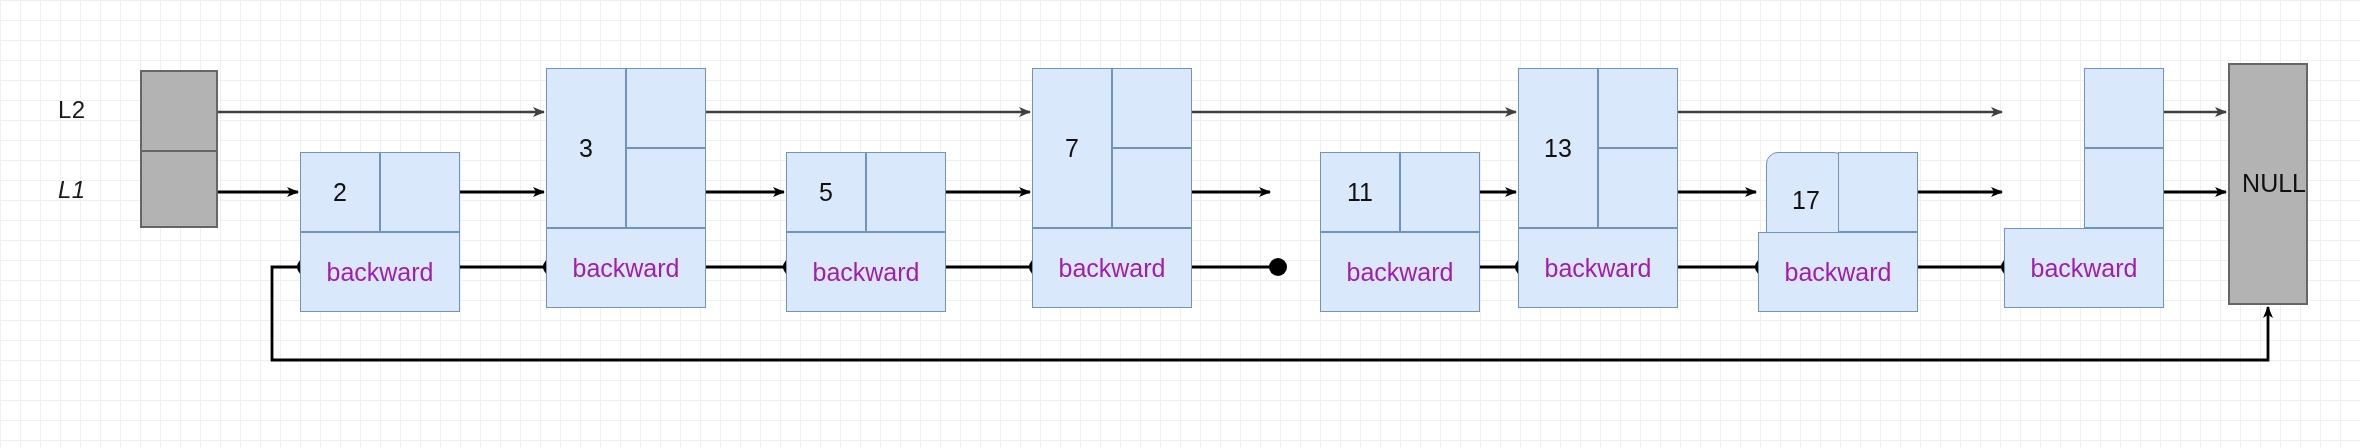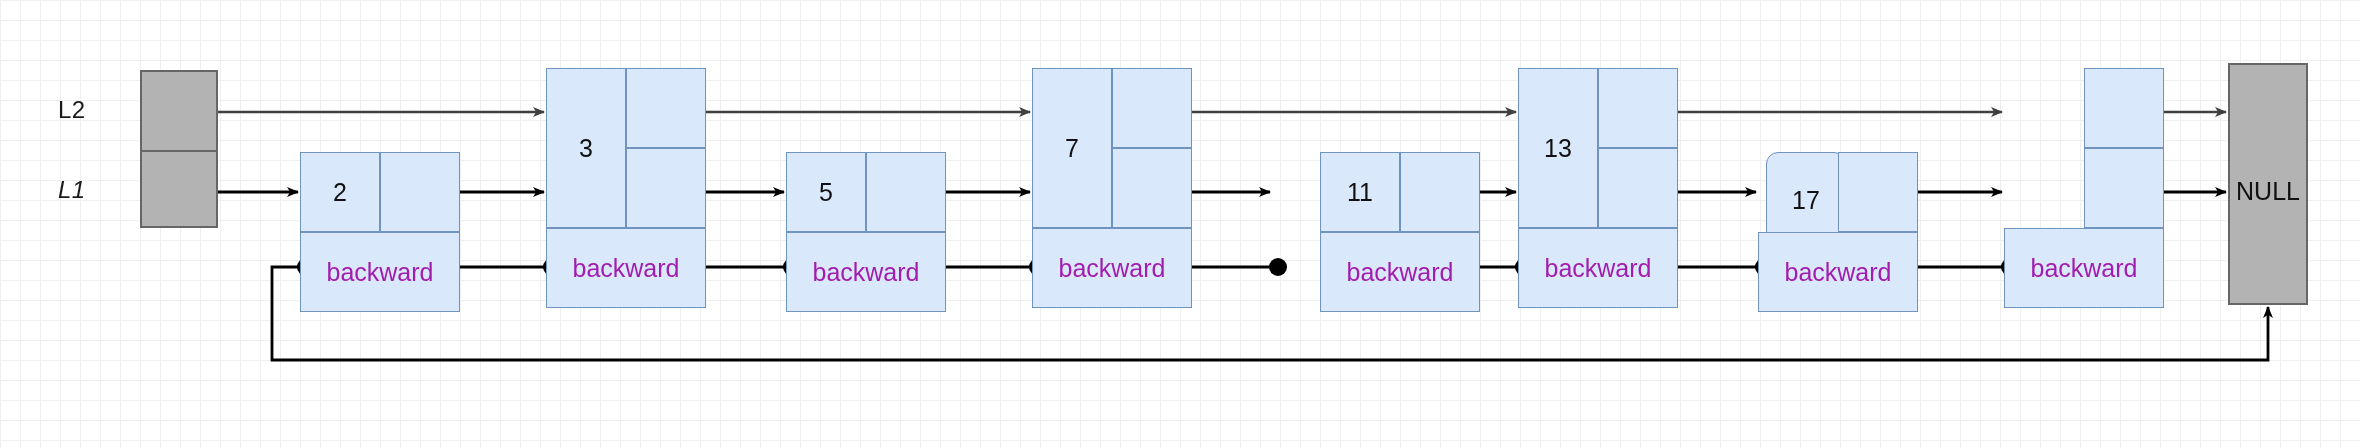--- a/index.html
+++ b/index.html
@@ -159,21 +159,21 @@
 
   <div id="labels">
       <div class="lvl-label" style="left: 58px; top: 96px;">L2</div>
       <div class="lvl-label" style="left: 58px; top: 176px; font-style: italic;">L1</div>
     </div>
   <div id="nodes">
       <div class="term-node" style="left: 140px; top: 70px; width: 78px; height: 158px;">
         <div class="seg-div" style="top: 78px;"></div>
       </div>
       <div class="term-node" style="left: 2228px; top: 63px; width: 80px; height: 242px;">
-        <div class="null-text" style="top: 112px;">NULL</div>
+        <div class="null-text" style="top: 104px; text-align: right;">NULL</div>
       </div>
       <div class="sl-node" style="left: 300px; top: 152px; width: 160px; height: 160px;">
         <div class="cell cell-val" style="left: 0px; top: 0px; width: 80px; height: 80px;">2</div>
         <div class="cell" style="left: 80px; top: 0px; width: 80px; height: 80px;"></div>
         <div class="cell cell-bw" style="left: 0px; top: 80px; width: 160px; height: 80px;">backward</div>
       </div>
       <div class="sl-node" style="left: 546px; top: 68px; width: 160px; height: 240px;">
         <div class="cell cell-val" style="left: 0px; top: 0px; width: 80px; height: 160px;">3</div>
         <div class="cell" style="left: 80px; top: 0px; width: 80px; height: 80px;"></div>
         <div class="cell" style="left: 80px; top: 80px; width: 80px; height: 80px;"></div>

